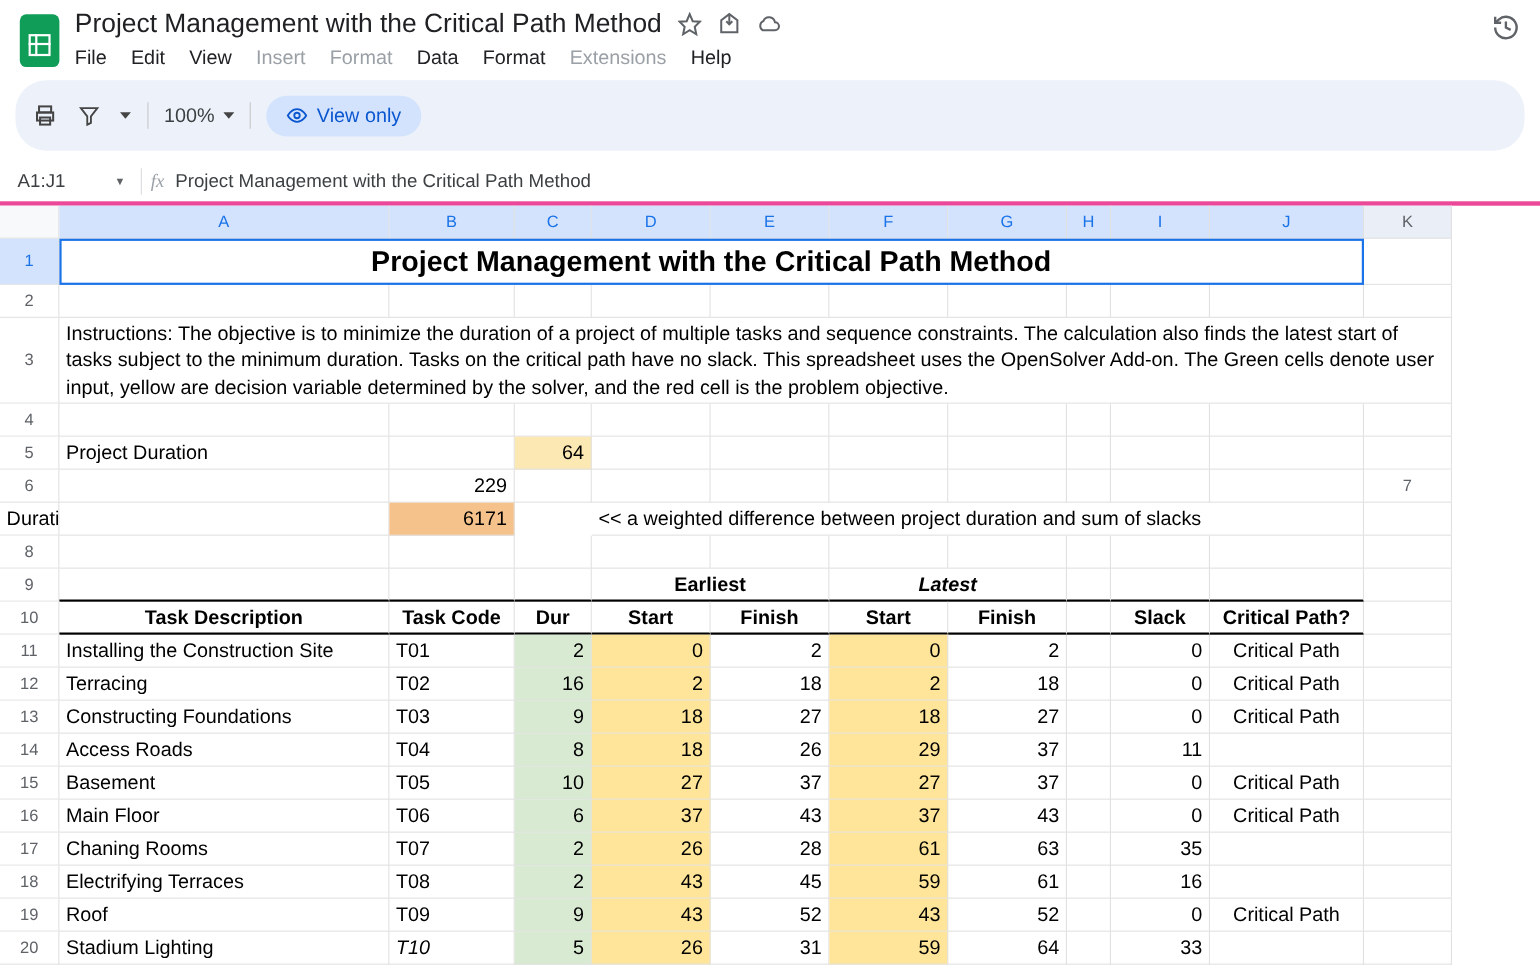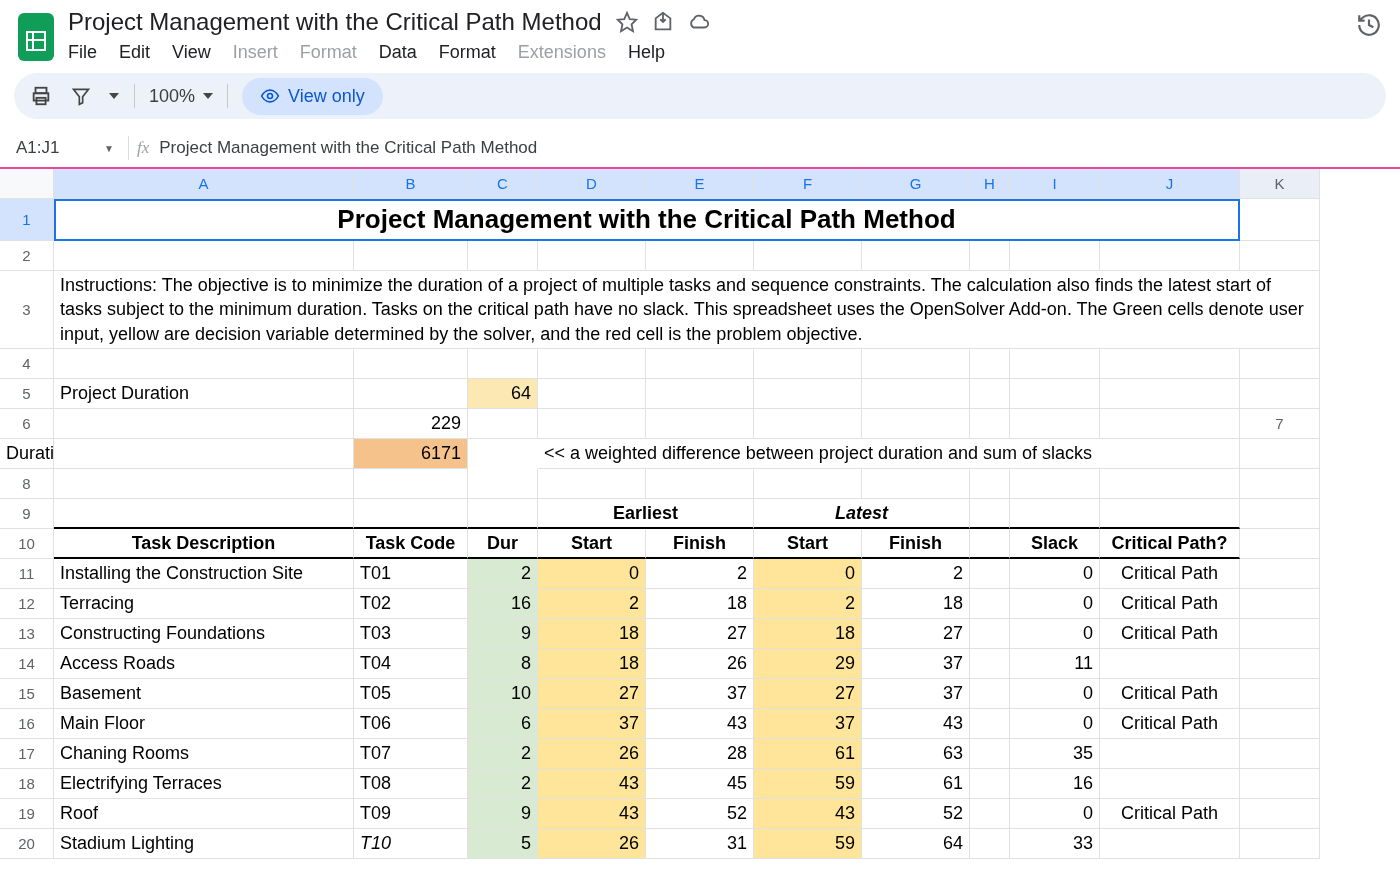--- a/index.html
+++ b/index.html
@@ -29,34 +29,34 @@
   .doc-title-row { display:flex; align-items:center; gap:14px; }
   .doc-title { font-size: 24px; color:#202124; font-weight:400; }
   .title-icon { color:#5f6368; width:22px; height:22px; display:flex; align-items:center; justify-content:center; cursor:pointer;}
   .menu-bar { display:flex; gap:22px; padding:6px 0 10px 0; font-size:18px; }
   .menu-item { color:#202124; cursor:pointer; }
   .menu-item.disabled { color:#9aa0a6; }
   .history-icon { margin-left:auto; color:#5f6368; width:28px; height:28px; cursor:pointer; padding-top:4px;}
 
   
   .toolbar {
-    margin: 0 14px; background:#edf2fa; border-radius: 28px; height:46px;
+    margin: 0 14px; background:#edf2fa; border-radius: 28px; height:64px;
     display:flex; align-items:center; padding:0 14px; gap:14px;
   }
   .tb-btn { color:#444; width:26px; height:26px; display:flex; align-items:center; justify-content:center; cursor:pointer;}
   .tb-sep { width:1px; height:24px; background:#c7c7c7; }
   .zoom { font-size:18px; color:#3c4043; display:flex; align-items:center; gap:8px; cursor:pointer;}
   .view-only-pill{
     background:#d3e3fd; color:#0b57d0; border-radius:22px; padding:8px 18px;
     display:flex; align-items:center; gap:8px; font-size:18px; font-weight:500;
   }
 
   
   .formula-row{
-    display:flex; align-items:center; height:40px; border-bottom:2px solid #ec4899;
+    display:flex; align-items:center; height:40px; border-bottom:4px solid #ec4899;
     padding:0 0 0 10px; margin-top:10px; font-size:17px;
   }
   .name-box{
     width:110px; display:flex; align-items:center; justify-content:space-between;
     padding:0 6px 0 6px; color:#3c4043;
   }
   .name-box .dd{ font-size:10px; color:#5f6368;}
   .fx-sep{ width:1px; height:24px; background:#dadce0; margin:0 8px;}
   .fx-label{ color:#9aa0a6; font-style:italic; font-family: serif; margin-right:10px;}
   .formula-text{ color:#3c4043; }

